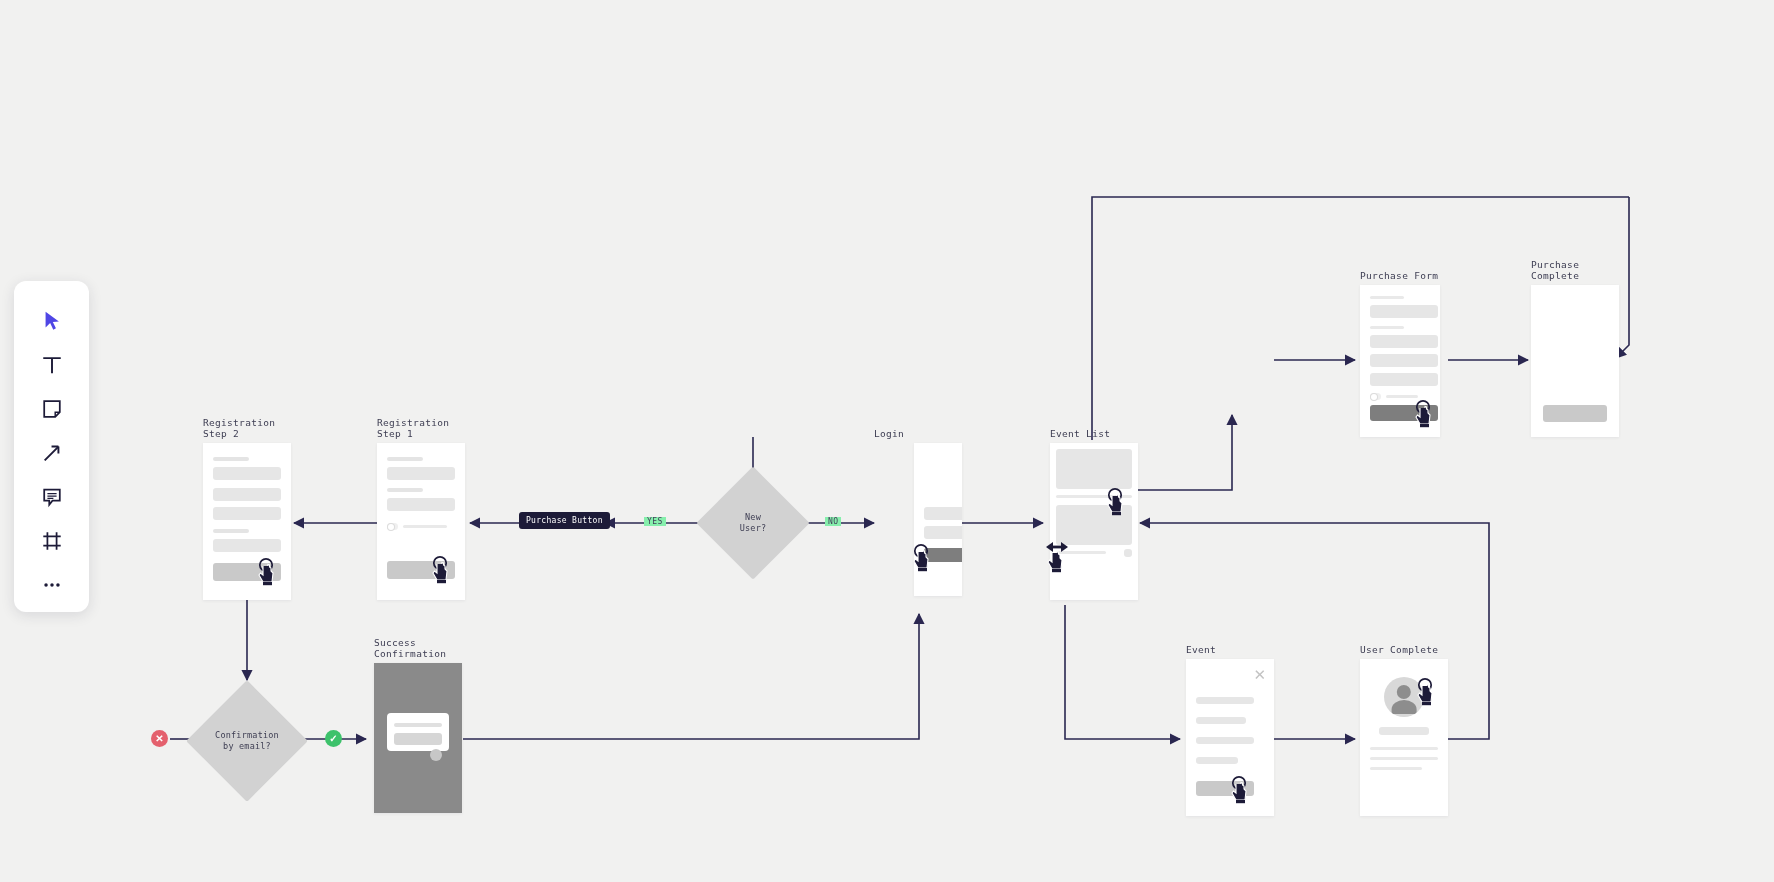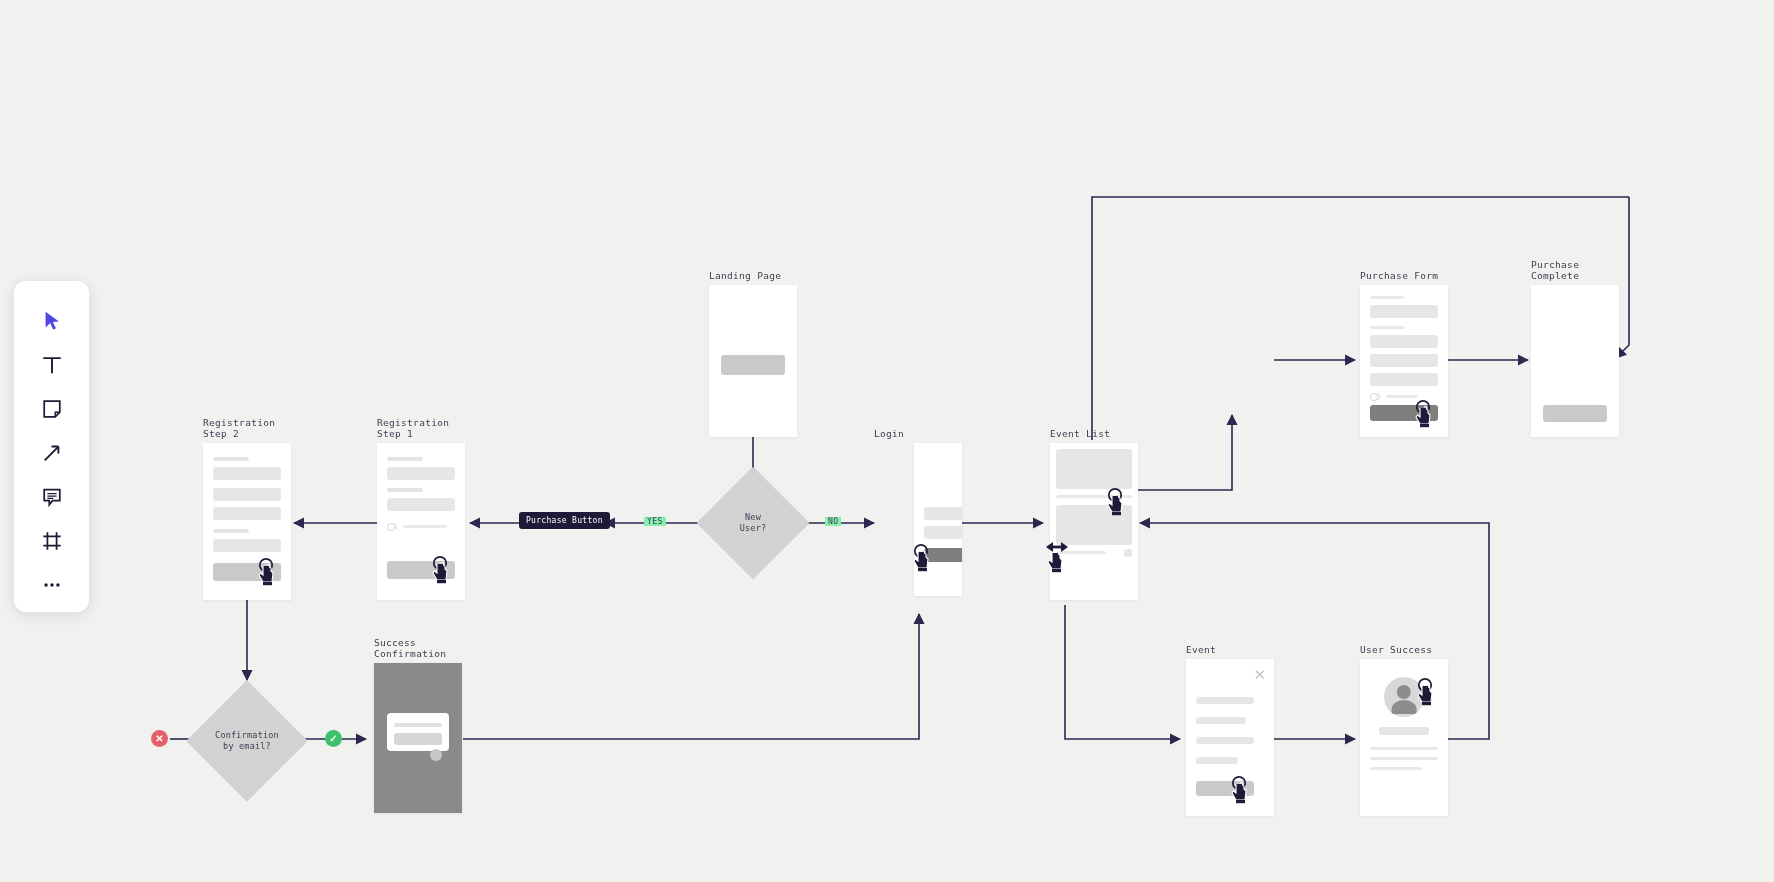--- a/index.html
+++ b/index.html
@@ -232,26 +232,20 @@
     </div>
     <div class="tool">
       <svg width="22" height="22" viewBox="0 0 24 24">
         <circle cx="5.5" cy="12" r="1.9" fill="#1d1b38"></circle>
         <circle cx="12" cy="12" r="1.9" fill="#1d1b38"></circle>
         <circle cx="18.5" cy="12" r="1.9" fill="#1d1b38"></circle>
       </svg>
     </div>
   </div>
 
-  <div class="frame" style="left:709px; top:285px; width:88px; height:152px;">
-    <div class="frame-label">Landing Page</div>
-    <div class="screen">
-      <div class="ph btn-grey" style="left:12px; top:70px; width:64px; height:20px;"></div>
-    </div>
-  </div>
 
   <div class="diamond" style="left:713px; top:483px; width:80px; height:80px;text-align:center;">
     <div class="dshape"></div>
     <div class="dlabel">New
 User?</div>
   </div>
   <div class="edge-label" style="left:644px; top:517px;">YES</div>
   <div class="edge-label" style="left:825px; top:517px;">NO</div>
 
   <div class="chip" style="left:519px; top:512px;">Purchase Button</div>
@@ -359,21 +353,21 @@
         <path d="M2 10 L9 5 L9 15 Z" fill="#1d1b38"></path>
         <path d="M24 10 L17 5 L17 15 Z" fill="#1d1b38"></path>
         <rect x="7" y="8.6" width="12" height="2.8" fill="#1d1b38"></rect>
         <path d="M8 16 L8 25 L5.5 23 L4 25 L8 32 L17 32 L18 23 L16 21 L16 18 L14.5 17 L14.5 15 L13 14.5 L13 16" fill="#1d1b38" stroke="#fff" stroke-width="1.1"></path>
         <rect x="8" y="32" width="9" height="3.2" fill="#1d1b38"></rect>
       </svg>
     </div>
   </div>
 
 
-  <div class="frame" style="left:1360px; top:285px; width:88px; height:152px;text-decoration:underline;">
+  <div class="frame" style="left:1360px; top:285px; width:80px; height:152px;text-decoration:underline;">
     <div class="frame-label">Purchase Form</div>
     <div class="screen">
       <div class="ph thin" style="left:10px; top:11px; width:34px;"></div>
       <div class="ph" style="left:10px; top:20px; width:68px; height:13px;"></div>
       <div class="ph thin" style="left:10px; top:41px; width:34px;"></div>
       <div class="ph" style="left:10px; top:50px; width:68px; height:13px;"></div>
       <div class="ph" style="left:10px; top:69px; width:68px; height:13px;"></div>
       <div class="ph" style="left:10px; top:88px; width:68px; height:13px;"></div>
       <div class="toggle" style="left:10px; top:108px;"></div>
       <div class="ph thin" style="left:26px; top:110px; width:32px;"></div>
@@ -409,21 +403,21 @@
     <div class="cursor" style="left:42px; top:116px;">
       <svg width="26" height="30" viewBox="0 0 26 30">
         <circle cx="11" cy="8" r="6.2" fill="none" stroke="#1d1b38" stroke-width="1.7"></circle>
         <path d="M8 9 L8 18 L5.5 16 L4 18 L8 25 L17 25 L18 16 L16 14 L16 11 L14.5 10 L14.5 8 L13 7.5 L13 9" fill="#1d1b38" stroke="#fff" stroke-width="1.1"></path>
         <rect x="8" y="25" width="9" height="3.2" fill="#1d1b38"></rect>
       </svg>
     </div>
   </div>
 
   <div class="frame" style="left:1360px; top:659px; width:88px; height:157px;">
-    <div class="frame-label">User Success</div>
+    <div class="frame-label">User Complete</div>
     <div class="screen">
       <div class="avatar" style="left:24px; top:18px; width:40px; height:40px;">
         <span class="head"></span>
         <span class="body"></span>
       </div>
       <div class="ph" style="left:19px; top:68px; width:50px; height:8px;"></div>
       <div class="ph thin" style="left:10px; top:88px; width:68px;"></div>
       <div class="ph thin" style="left:10px; top:98px; width:68px;"></div>
       <div class="ph thin" style="left:10px; top:108px; width:52px;"></div>
     </div>

